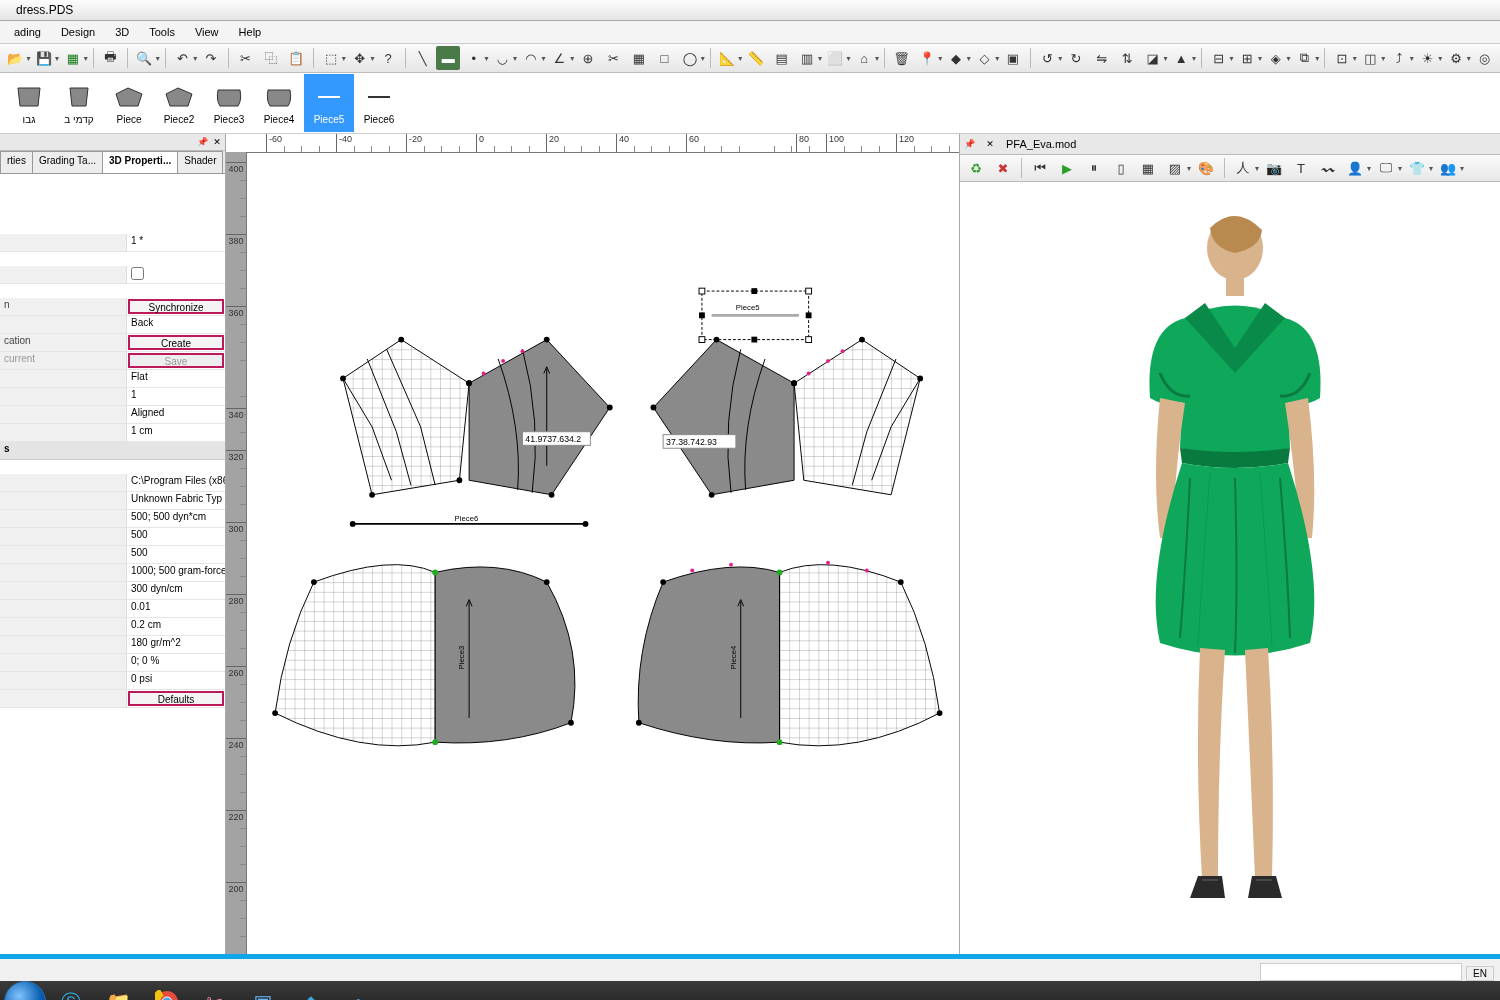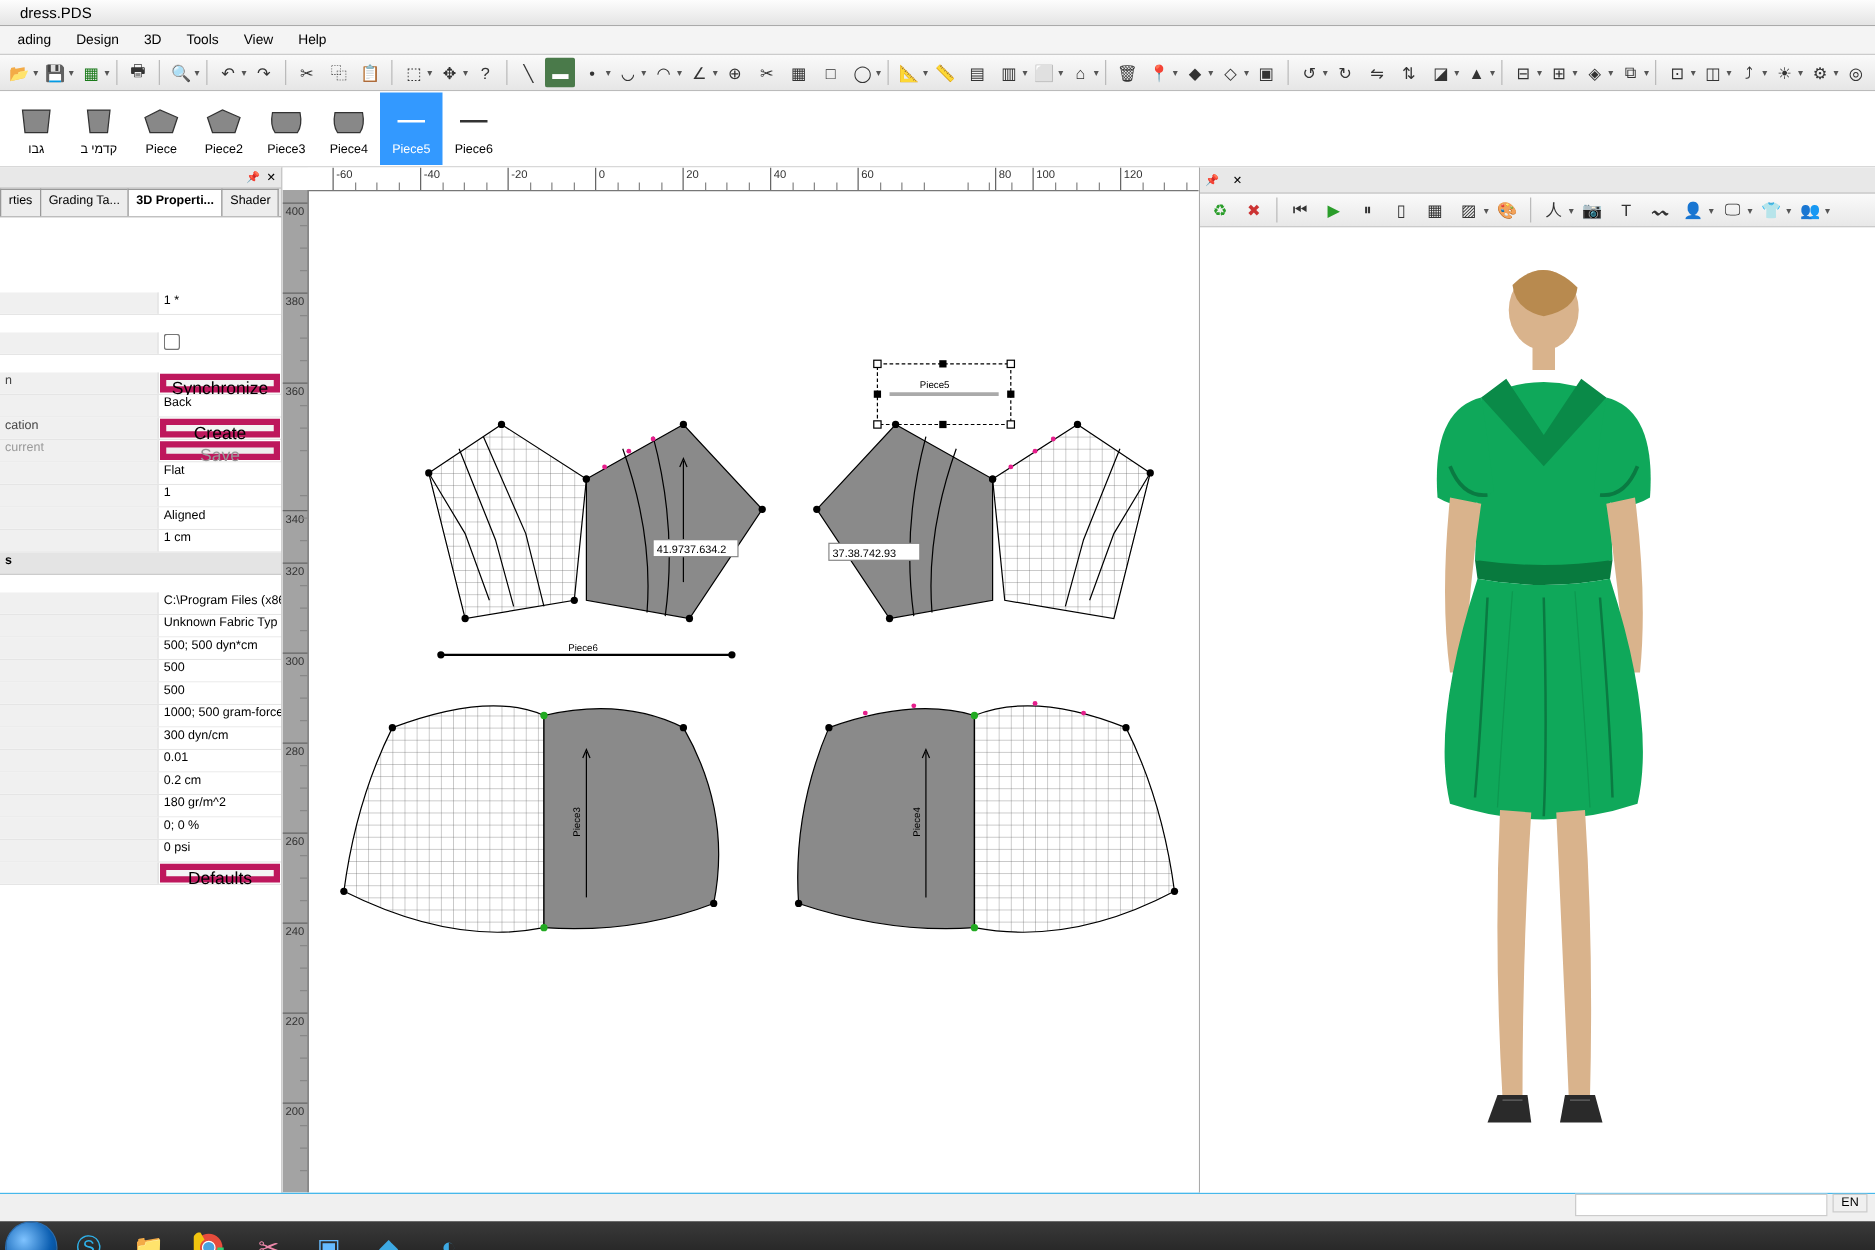--- a/index.html
+++ b/index.html
@@ -20,38 +20,38 @@
 .pin-bar{height:16px;background:#e8e8e8;border-bottom:1px solid #bbb;display:flex;justify-content:flex-end;align-items:center;padding:0 2px;gap:2px}
 .pin-x{width:12px;height:12px;font-size:9px;display:flex;align-items:center;justify-content:center;cursor:pointer}
 .tabs{height:22px;display:flex;border-bottom:1px solid #999;background:#e8e8e8}
 .tab{padding:3px 6px;border:1px solid #999;border-bottom:none;margin-right:-1px;background:#ededed;cursor:pointer;font-size:10px;white-space:nowrap}
 .tab.active{background:#fff;font-weight:bold}
 .prop-grid{flex:1;overflow:auto;background:#fff}
 .prop-row{display:flex;height:17px;border-bottom:1px solid #e5e5e5}
 .prop-label{width:118px;background:#f0f0f0;border-right:1px solid #ddd;padding:1px 4px;overflow:hidden;white-space:nowrap;font-size:10px;color:#444}
 .prop-value{flex:1;padding:1px 4px;background:#fff;font-size:10px;overflow:hidden;white-space:nowrap}
 .prop-value input[type=checkbox]{margin:0}
-.prop-btn{flex:1;text-align:center;background:#f4f4f4;border:5px solid #be185d;margin:1px;cursor:pointer;font-size:14px;line-height:13px}
+.prop-btn{flex:1;text-align:center;background:#f4f4f4;border:2px solid #be185d;margin:1px;cursor:pointer;font-size:10px;line-height:13px}
 .prop-btn.disabled{color:#999;background:#eee}
 .prop-section{background:#e4e4e4;font-weight:bold;padding:1px 4px;height:15px;border-bottom:1px solid #ccc;font-size:10px}
 .canvas-wrap{flex:1;background:#fff;position:relative;overflow:hidden}
 .ruler-h{position:absolute;top:0;left:20px;right:0;height:18px;background:#fff;border-bottom:1px solid #777}
 .ruler-h .tick{position:absolute;top:0;height:18px;border-left:1px solid #666;font-size:9px;padding-left:2px;color:#333}
 .ruler-h .minor{position:absolute;top:12px;height:6px;border-left:1px solid #888}
 .ruler-v{position:absolute;top:18px;left:0;width:20px;bottom:0;background:#a3a3a3;border-right:1px solid #777}
 .ruler-v .tick{position:absolute;left:0;width:20px;border-top:1px solid #666;font-size:9px;padding-top:1px;text-align:center;color:#333}
 .ruler-v .minor{position:absolute;left:14px;width:6px;border-top:1px solid #888}
 .canvas{position:absolute;top:18px;left:20px;right:0;bottom:0}
 .right-panel{width:540px;border-left:1px solid #aaa;display:flex;flex-direction:column;background:#fff}
 .right-header{height:20px;background:#e8e8e8;border-bottom:1px solid #bbb;display:flex;align-items:center}
 .right-header .pins{width:20px;text-align:center;font-size:9px;cursor:pointer}
 .right-header .fname{flex:1;padding:0 6px;font-size:11px}
 .right-toolbar{height:26px;background:linear-gradient(#fafafa,#e8e8e8);border-bottom:1px solid #bbb;display:flex;align-items:center;padding:0 4px;gap:3px}
 .render-view{flex:1;background:#fff;display:flex;align-items:center;justify-content:center;position:relative}
-.statusbar{height:22px;background:#f0f0f0;border-top:1px solid #0ea5e9;display:flex;align-items:flex-start;padding:0 6px;font-size:10px}
+.statusbar{height:22px;background:#f0f0f0;border-top:5px solid #0ea5e9;display:flex;align-items:flex-end;padding:0 6px;font-size:10px}
 .statusbar .spacer{flex:1}
 .statusbar .lang{border:1px solid #ccc;padding:1px 6px;margin-left:4px}
 .taskbar{height:42px;background:linear-gradient(#3a3a3a,#1a1a1a);display:flex;align-items:center;padding:0 4px;gap:2px}
 .start-orb{width:40px;height:40px;border-radius:50%;background:radial-gradient(circle at 35% 35%,#7fc3ff,#0a5db0 60%,#043a70);border:1px solid #2a6db0;cursor:pointer;position:relative}
 .task-icon{width:46px;height:34px;border-radius:3px;display:flex;align-items:center;justify-content:center;cursor:pointer;font-size:20px}
 svg{display:block}
 
 .mannequin{position:relative;width:280px;height:740px}
 </style>
 </head>
@@ -548,20 +548,21 @@
             <circle cx="240" cy="18" r="2" fill="#e61e8c"></circle>
         </g>
       </svg>
     </div>
   </div>
 
   <div class="right-panel">
     <div class="right-header">
       <div class="pins">📌</div>
       <div class="pins">✕</div>
+      <div class="fname">PFA_Eva.mod</div>
     </div>
     <div class="right-toolbar">
       <div class="tb-btn" style="color:#2a9d2a">♻</div>
       <div class="tb-btn" style="color:#c33">✖</div>
       <div class="tb-sep"></div>
       <div class="tb-btn">⏮</div>
       <div class="tb-btn" style="color:#2a9d2a">▶</div>
       <div class="tb-btn">⏸</div>
       <div class="tb-btn">▯</div>
       <div class="tb-btn">▦</div>

